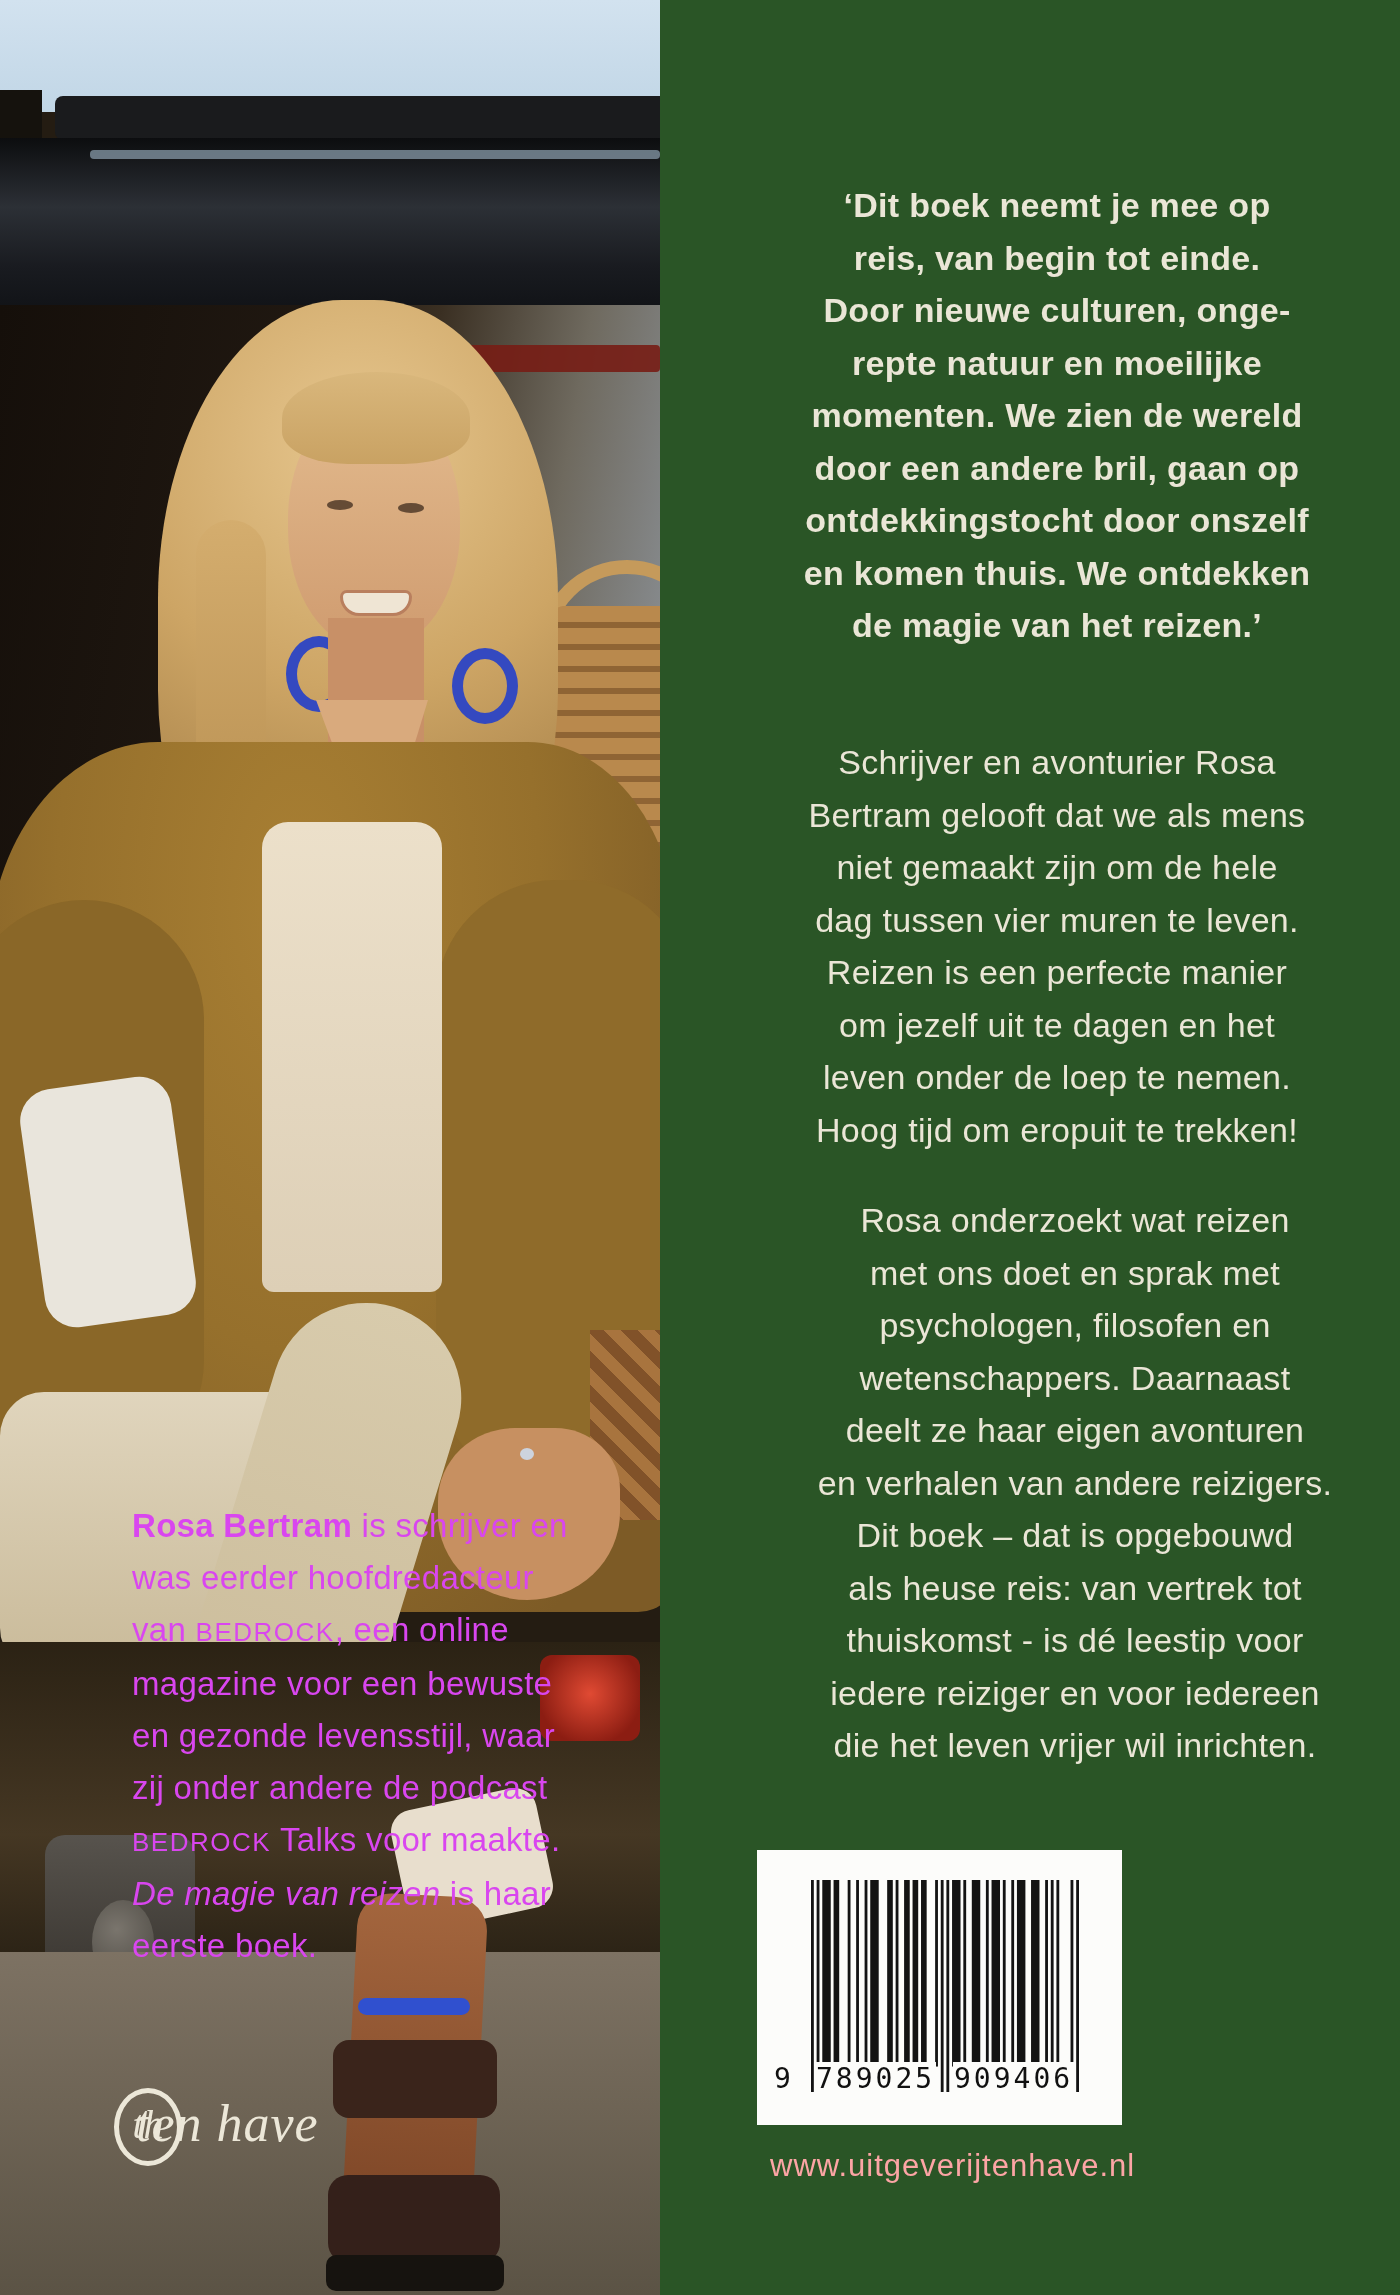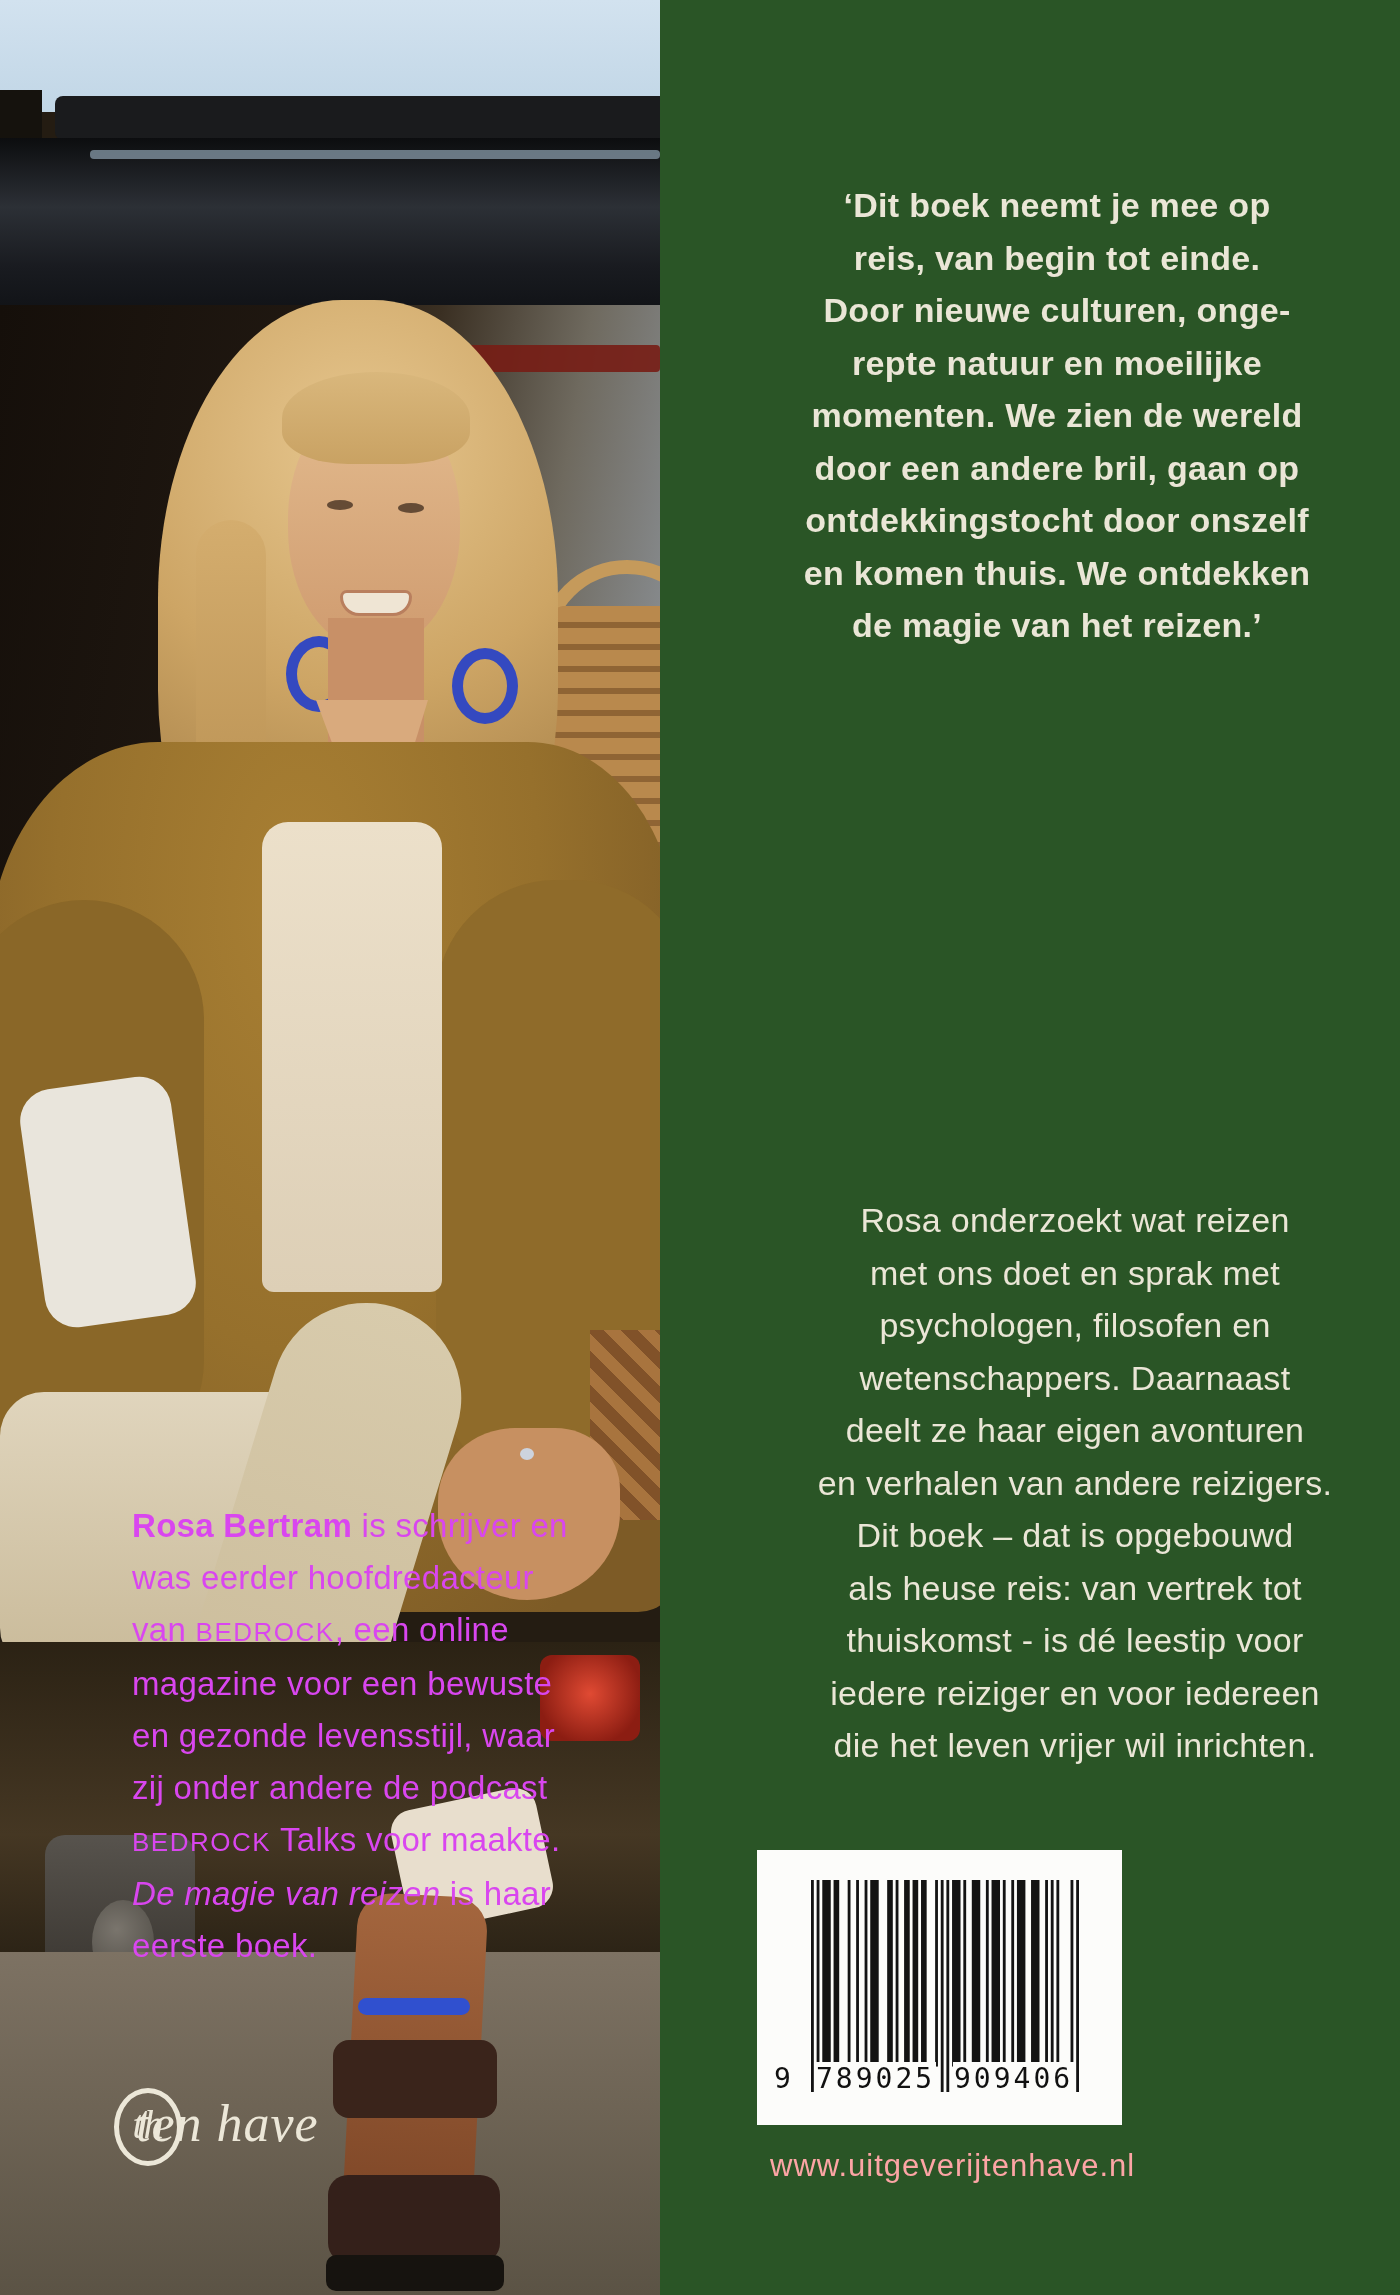--- a/index.html
+++ b/index.html
@@ -168,20 +168,28 @@
   <div class="panel">
     <div class="txt quote">‘Dit boek neemt je mee op
 reis, van begin tot einde.
 Door nieuwe culturen, onge-
 repte natuur en moeilijke
 momenten. We zien de wereld
 door een andere bril, gaan op
 ontdekkingstocht door onszelf
 en komen thuis. We ontdekken
 de magie van het reizen.’</div>
+    <div class="txt para1">Schrijver en avonturier Rosa
+Bertram gelooft dat we als mens
+niet gemaakt zijn om de hele
+dag tussen vier muren te leven.
+Reizen is een perfecte manier
+om jezelf uit te dagen en het
+leven onder de loep te nemen.
+Hoog tijd om eropuit te trekken!</div>
     <div class="txt para2">Rosa onderzoekt wat reizen
 met ons doet en sprak met
 psychologen, filosofen en
 wetenschappers. Daarnaast
 deelt ze haar eigen avonturen
 en verhalen van andere reizigers.
 Dit boek – dat is opgebouwd
 als heuse reis: van vertrek tot
 thuiskomst - is dé leestip voor
 iedere reiziger en voor iedereen

